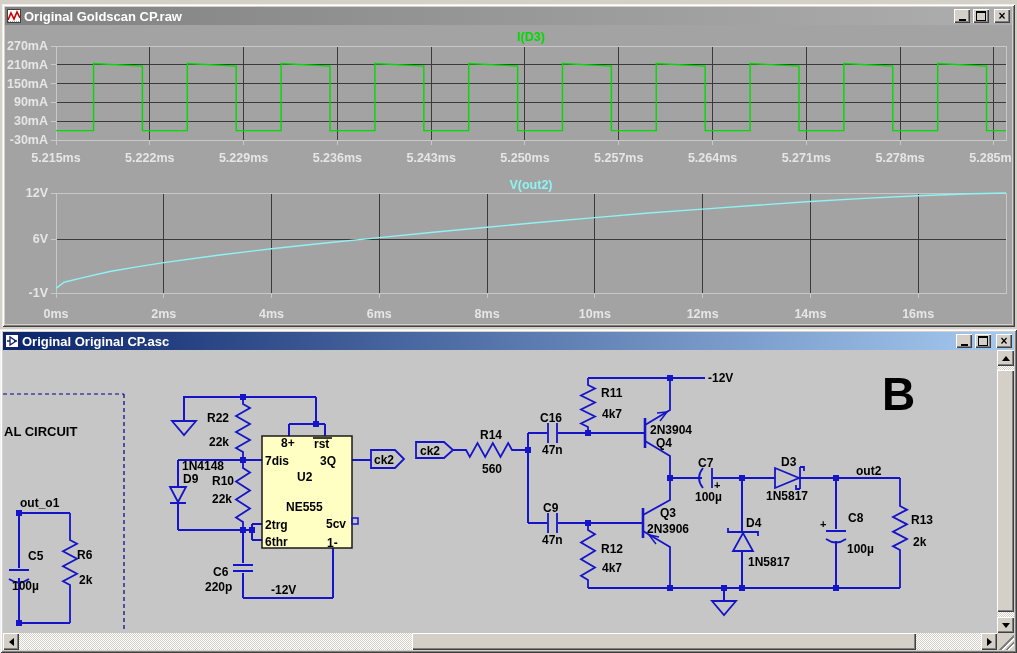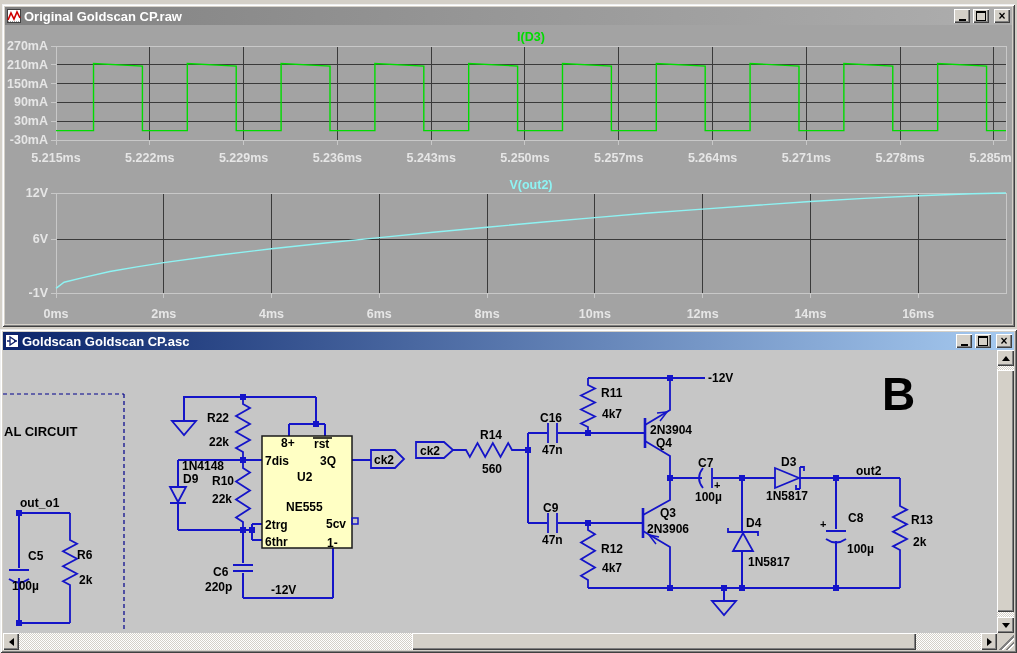--- a/index.html
+++ b/index.html
@@ -166,21 +166,21 @@
     </svg>
   </div>
 </div>
 
 <div class="window" style="left:0px;top:329px;width:1017px;height:324px;">
   <div class="titlebar tb-asc">
     <svg class="tb-icon" viewBox="0 0 14 14">
       <rect x="0.5" y="0.5" width="13" height="13" fill="#fff" stroke="#10206a"></rect>
       <path d="M2,7 H5 M9,7 H12 M5,3 L5,11 L11,7 Z" stroke="#10206a" stroke-width="1.3" fill="none"></path>
     </svg>
-    <span class="tb-title">Goldscan Goldscan CP.asc</span>
+    <span class="tb-title">Original Original CP.asc</span>
     <span class="tb-btn">
         <span class="g-min"></span>
       </span>
     <span class="tb-btn">
         <span class="g-max"></span>
       </span>
     <span class="tb-btn close">
         <span class="g-x">×</span>
       </span>
   </div>

